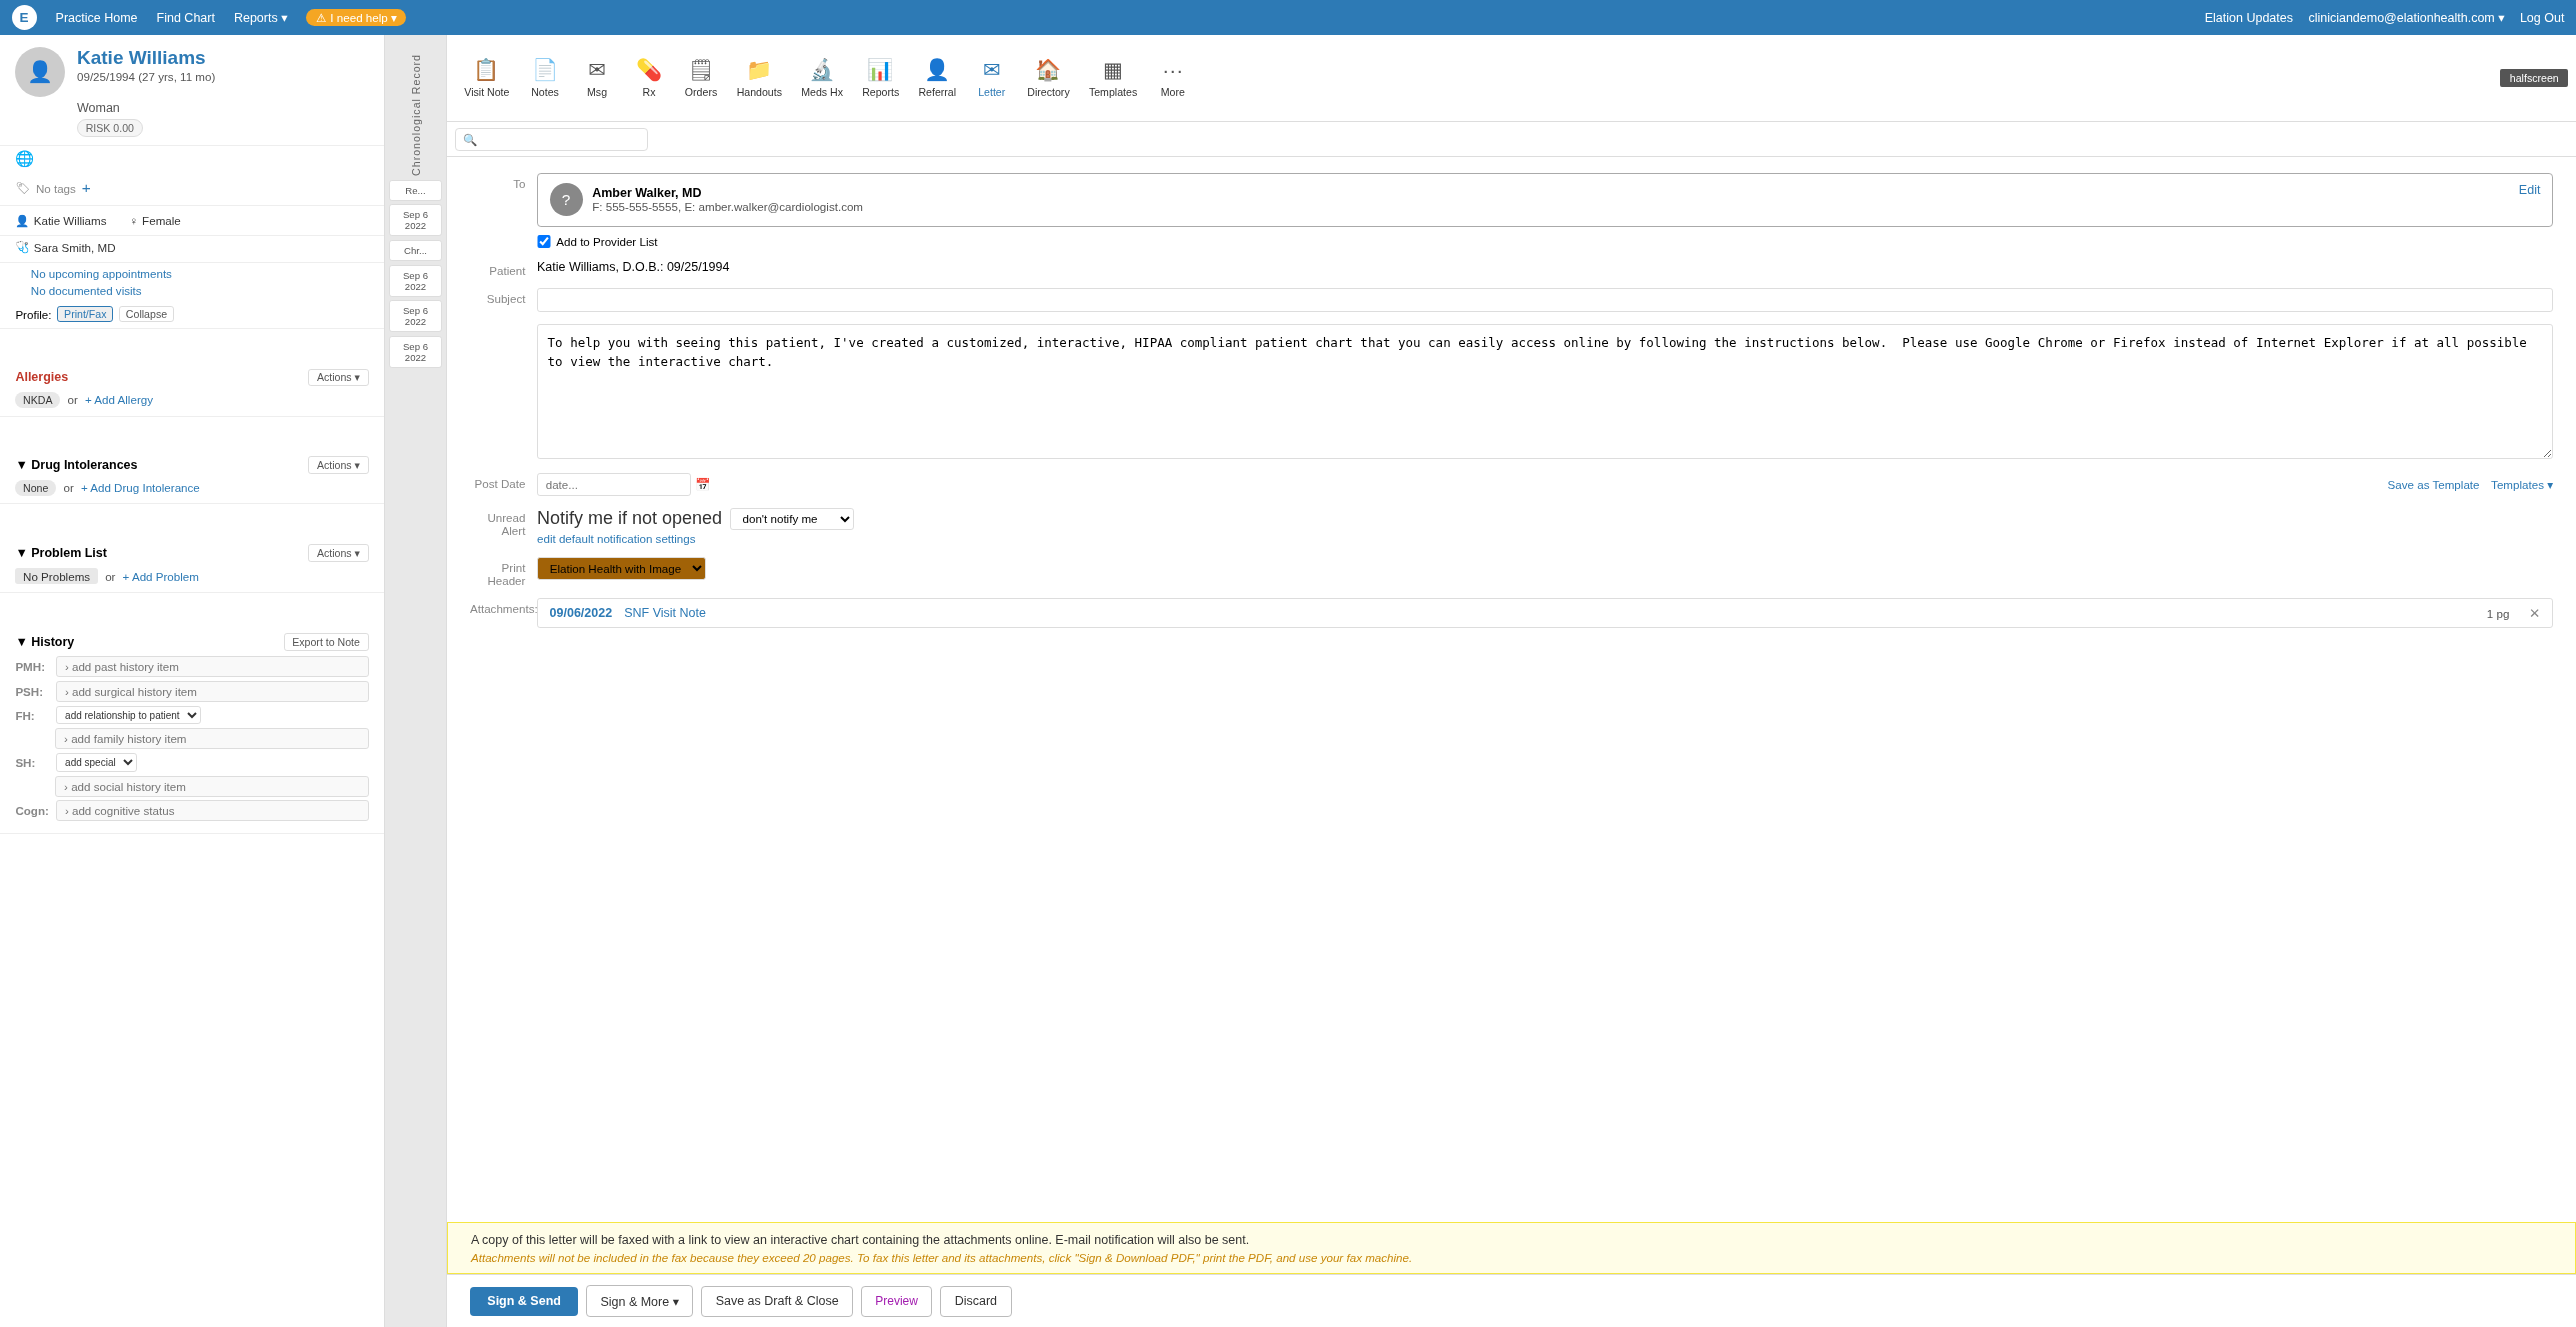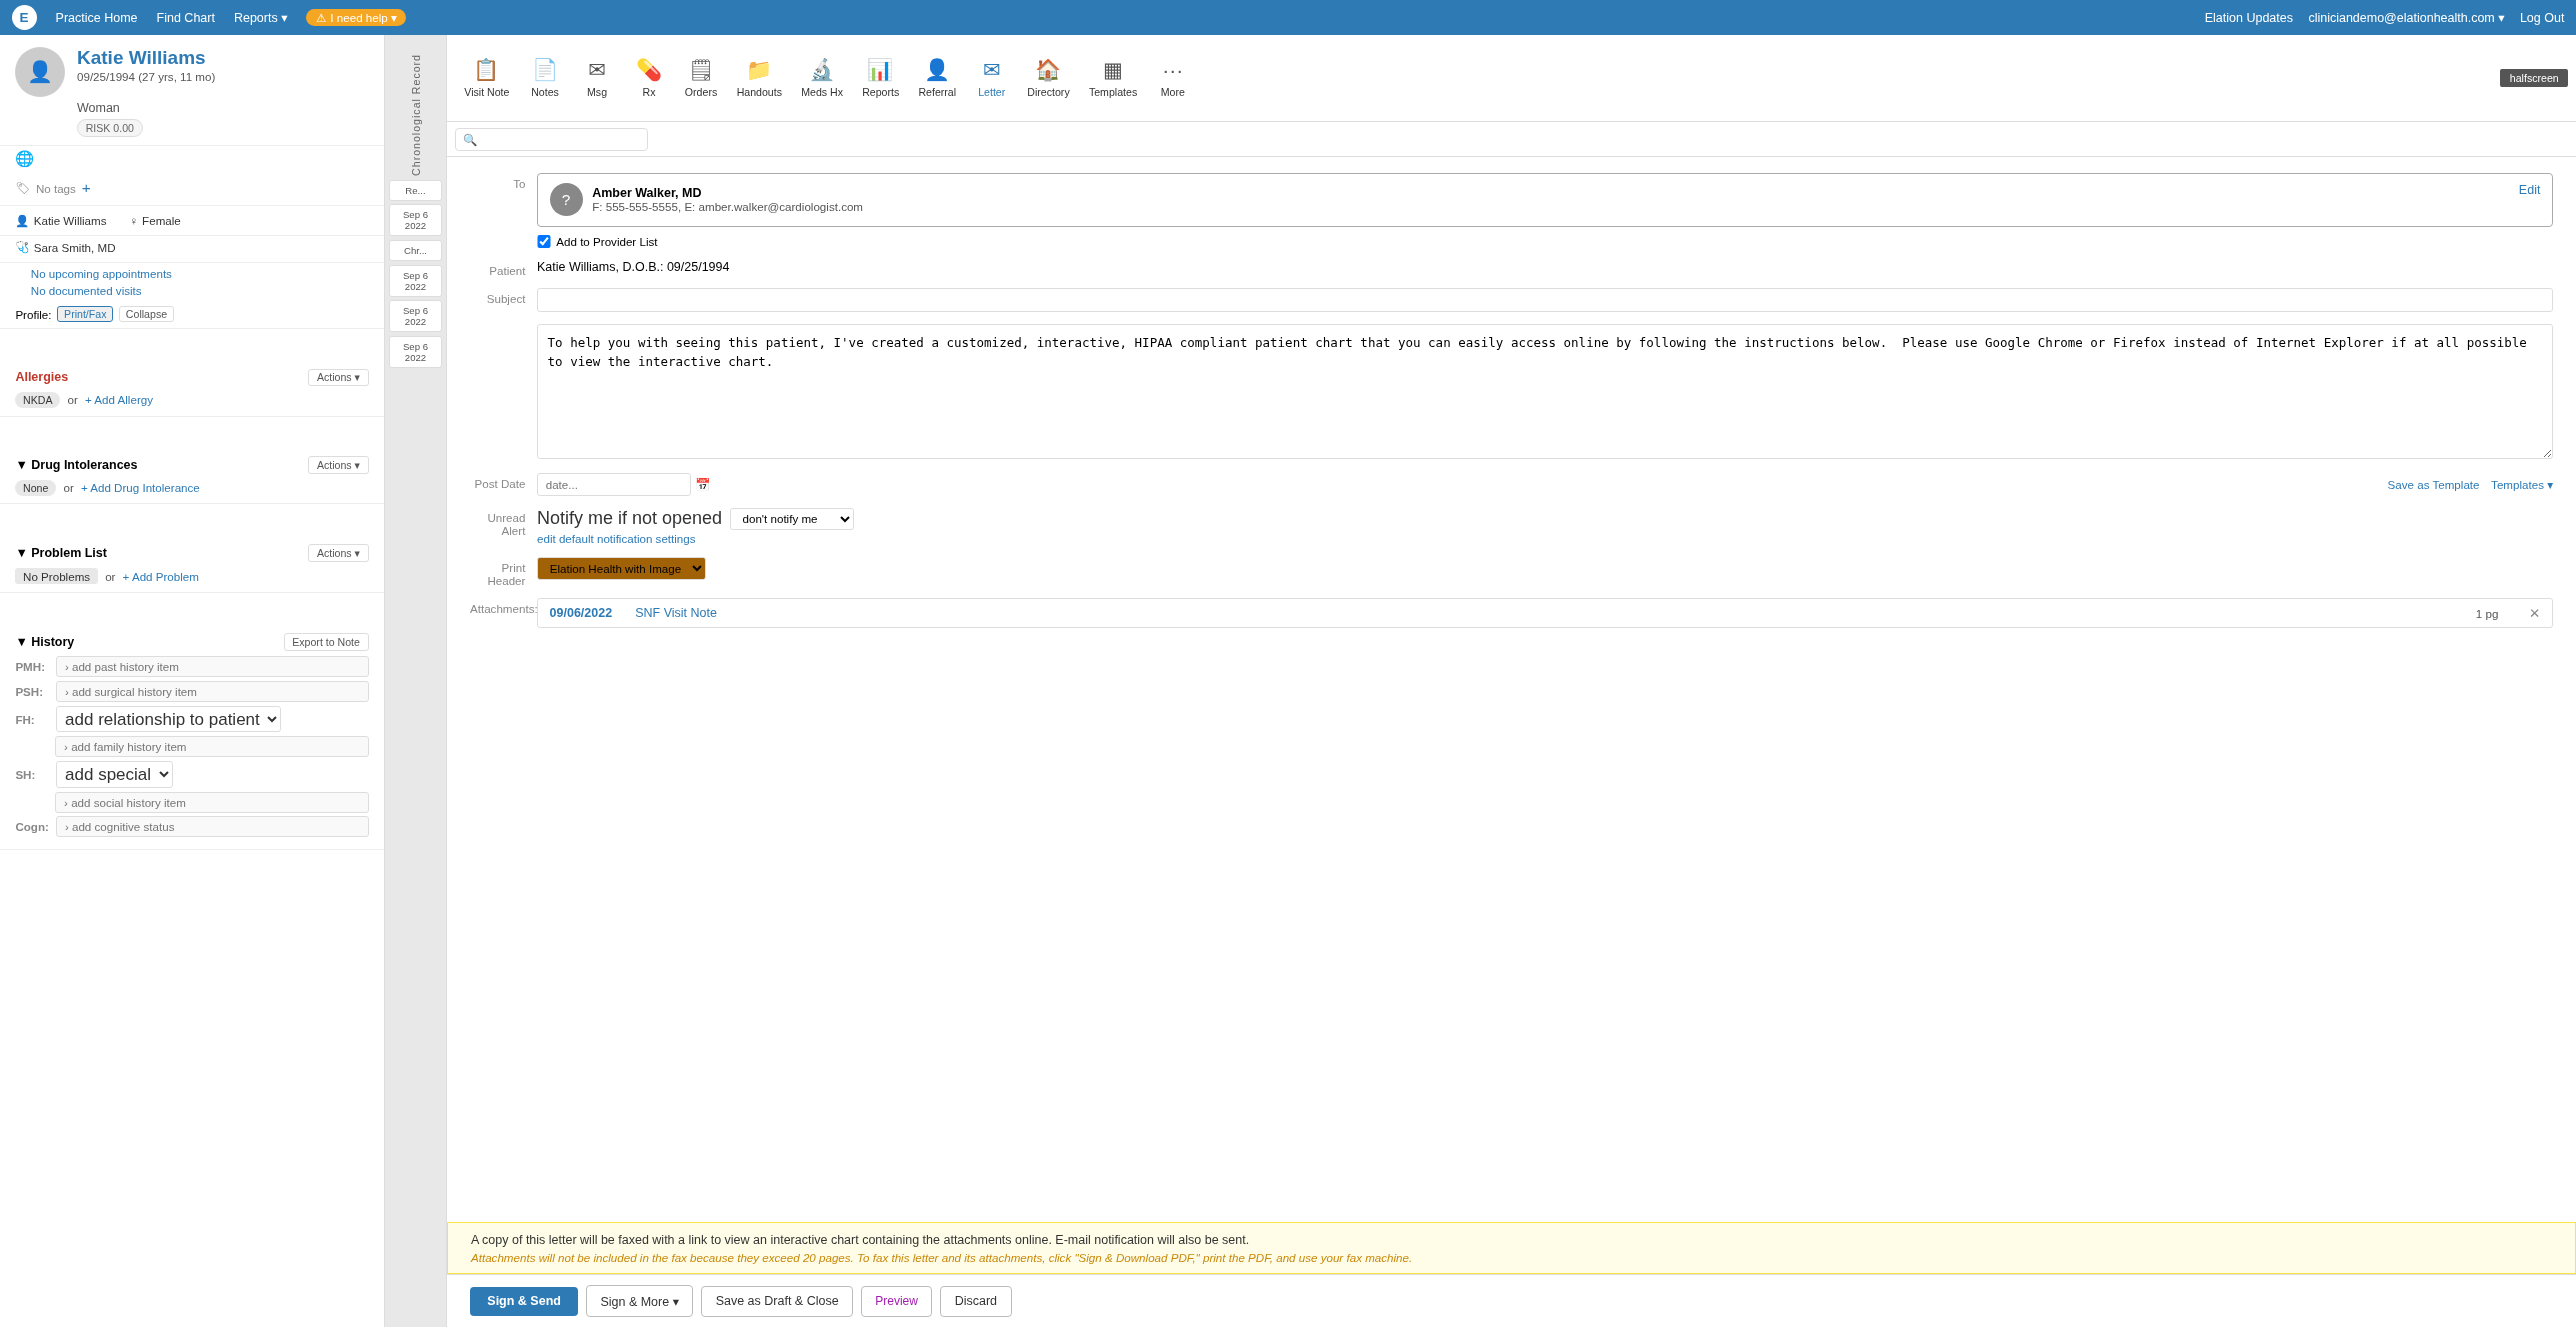--- a/index.html
+++ b/index.html
@@ -42,21 +42,21 @@
     .sidebar-section { border-bottom: 1px solid #eee; padding: 7.7px 15.4px; }
     .section-header { display: flex; align-items: center; justify-content: space-between; margin-bottom: 5.8px; margin-top: 32px; }
     .section-title { font-weight: bold; font-size: 12.5px; }
     .section-title.red { color: #c0392b; }
     .actions-btn { border: 1px solid #ddd; border-radius: 2.9px; padding: 1.9px 7.7px; font-size: 10.6px; cursor: pointer; background: white; color: #555; }
     .allergy-tag { display: inline-block; background: #e8e8e8; border-radius: 9.6px; padding: 1.9px 7.7px; font-size: 10.6px; color: #333; }
     .add-link { color: #2d7ab5; font-size: 11.6px; cursor: pointer; }
     .history-label { color: #888; font-size: 11.6px; margin-right: 5.8px; font-weight: bold; min-width: 35px; }
     .history-row { display: flex; align-items: center; margin-bottom: 3.9px; font-size: 11.6px; }
     .history-input { flex: 1; background: #f9f9f9; border: 1px solid #ddd; border-radius: 2.9px; padding: 2.9px 7.7px; font-size: 11.6px; color: #888; }
-    .history-select { border: 1px solid #ddd; border-radius: 2.9px; padding: 1.9px 3.9px; font-size: 17px; background: white; color: #333; cursor: pointer; }
+    .history-select { border: 1px solid #ddd; border-radius: 2.9px; padding: 1.9px 3.9px; font-size: 10px; background: white; color: #333; cursor: pointer; }
     .export-btn { border: 1px solid #ddd; border-radius: 2.9px; padding: 1.9px 7.7px; font-size: 10.6px; cursor: pointer; background: white; color: #555; }
 
     
     .middle-strip { width: 62px; background: #e8e8e8; border-right: 1px solid #ddd; display: flex; flex-direction: column; align-items: center; flex-shrink: 0; position: relative; }
     .chron-label { writing-mode: vertical-rl; transform: rotate(180deg); font-size: 10.6px; color: #666; letter-spacing: 1px; margin-top: 19px; white-space: nowrap; }
     .chron-items { width: 100%; }
     .chron-item { background: white; border: 1px solid #ddd; margin: 3.9px; border-radius: 2.9px; padding: 3.9px 5.8px; font-size: 9.6px; color: #555; cursor: pointer; text-align: center; }
 
     
     .right-panel { flex: 1; display: flex; flex-direction: column; background: white; overflow: hidden; }
@@ -91,21 +91,21 @@
     .cal-icon { margin-left: 3.9px; color: #888; cursor: pointer; }
     .template-links { margin-left: auto; display: flex; gap: 11.6px; }
     .template-link { color: #2d7ab5; font-size: 11.6px; cursor: pointer; }
     .unread-row { display: flex; align-items: center; gap: 7.7px; }
     .notify-label { font-size: 18px; color: #333; }
     .notify-select { border: 1px solid #ddd; border-radius: 2.9px; padding: 2.9px 19px 2.9px 7.7px; font-size: 11.6px; background: white; cursor: pointer; }
     .notify-link { color: #2d7ab5; font-size: 11.6px; cursor: pointer; }
     .print-select { border: 1px solid #ddd; border-radius: 2.9px; padding: 2.9px 7.7px; font-size: 11.6px; background: #a16207; cursor: pointer; }
     .attachments-row { display: flex; align-items: center; gap: 5.8px; }
     .attachments-count { font-weight: bold; font-size: 12.5px; }
-    .attachment-item { display: flex; align-items: center; gap: 23px; padding: 5.8px 11.6px; border: 1px solid #ddd; border-radius: 2.9px; margin-bottom: 3.9px; }
+    .attachment-item { display: flex; align-items: center; gap: 12px; padding: 5.8px 11.6px; border: 1px solid #ddd; border-radius: 2.9px; margin-bottom: 3.9px; }
     .attachment-date { font-weight: bold; color: #2d7ab5; font-size: 12.5px; }
     .attachment-name { color: #2d7ab5; font-size: 12.5px; cursor: pointer; }
     .attachment-pages { margin-left: auto; font-size: 11.6px; color: #555; }
     .attachment-remove { margin-left: 7.7px; color: #888; cursor: pointer; font-size: 13.5px; }
 
     
     .warning-bar { background: #fffde7; border: 1px solid #f5e642; padding: 9.6px 23px; }
     .warning-bold { font-weight: normal; color: #333; font-size: 12.5px; }
     .warning-italic { color: #c8880a; font-style: italic; font-size: 11.6px; margin-top: 3.9px; }
 

